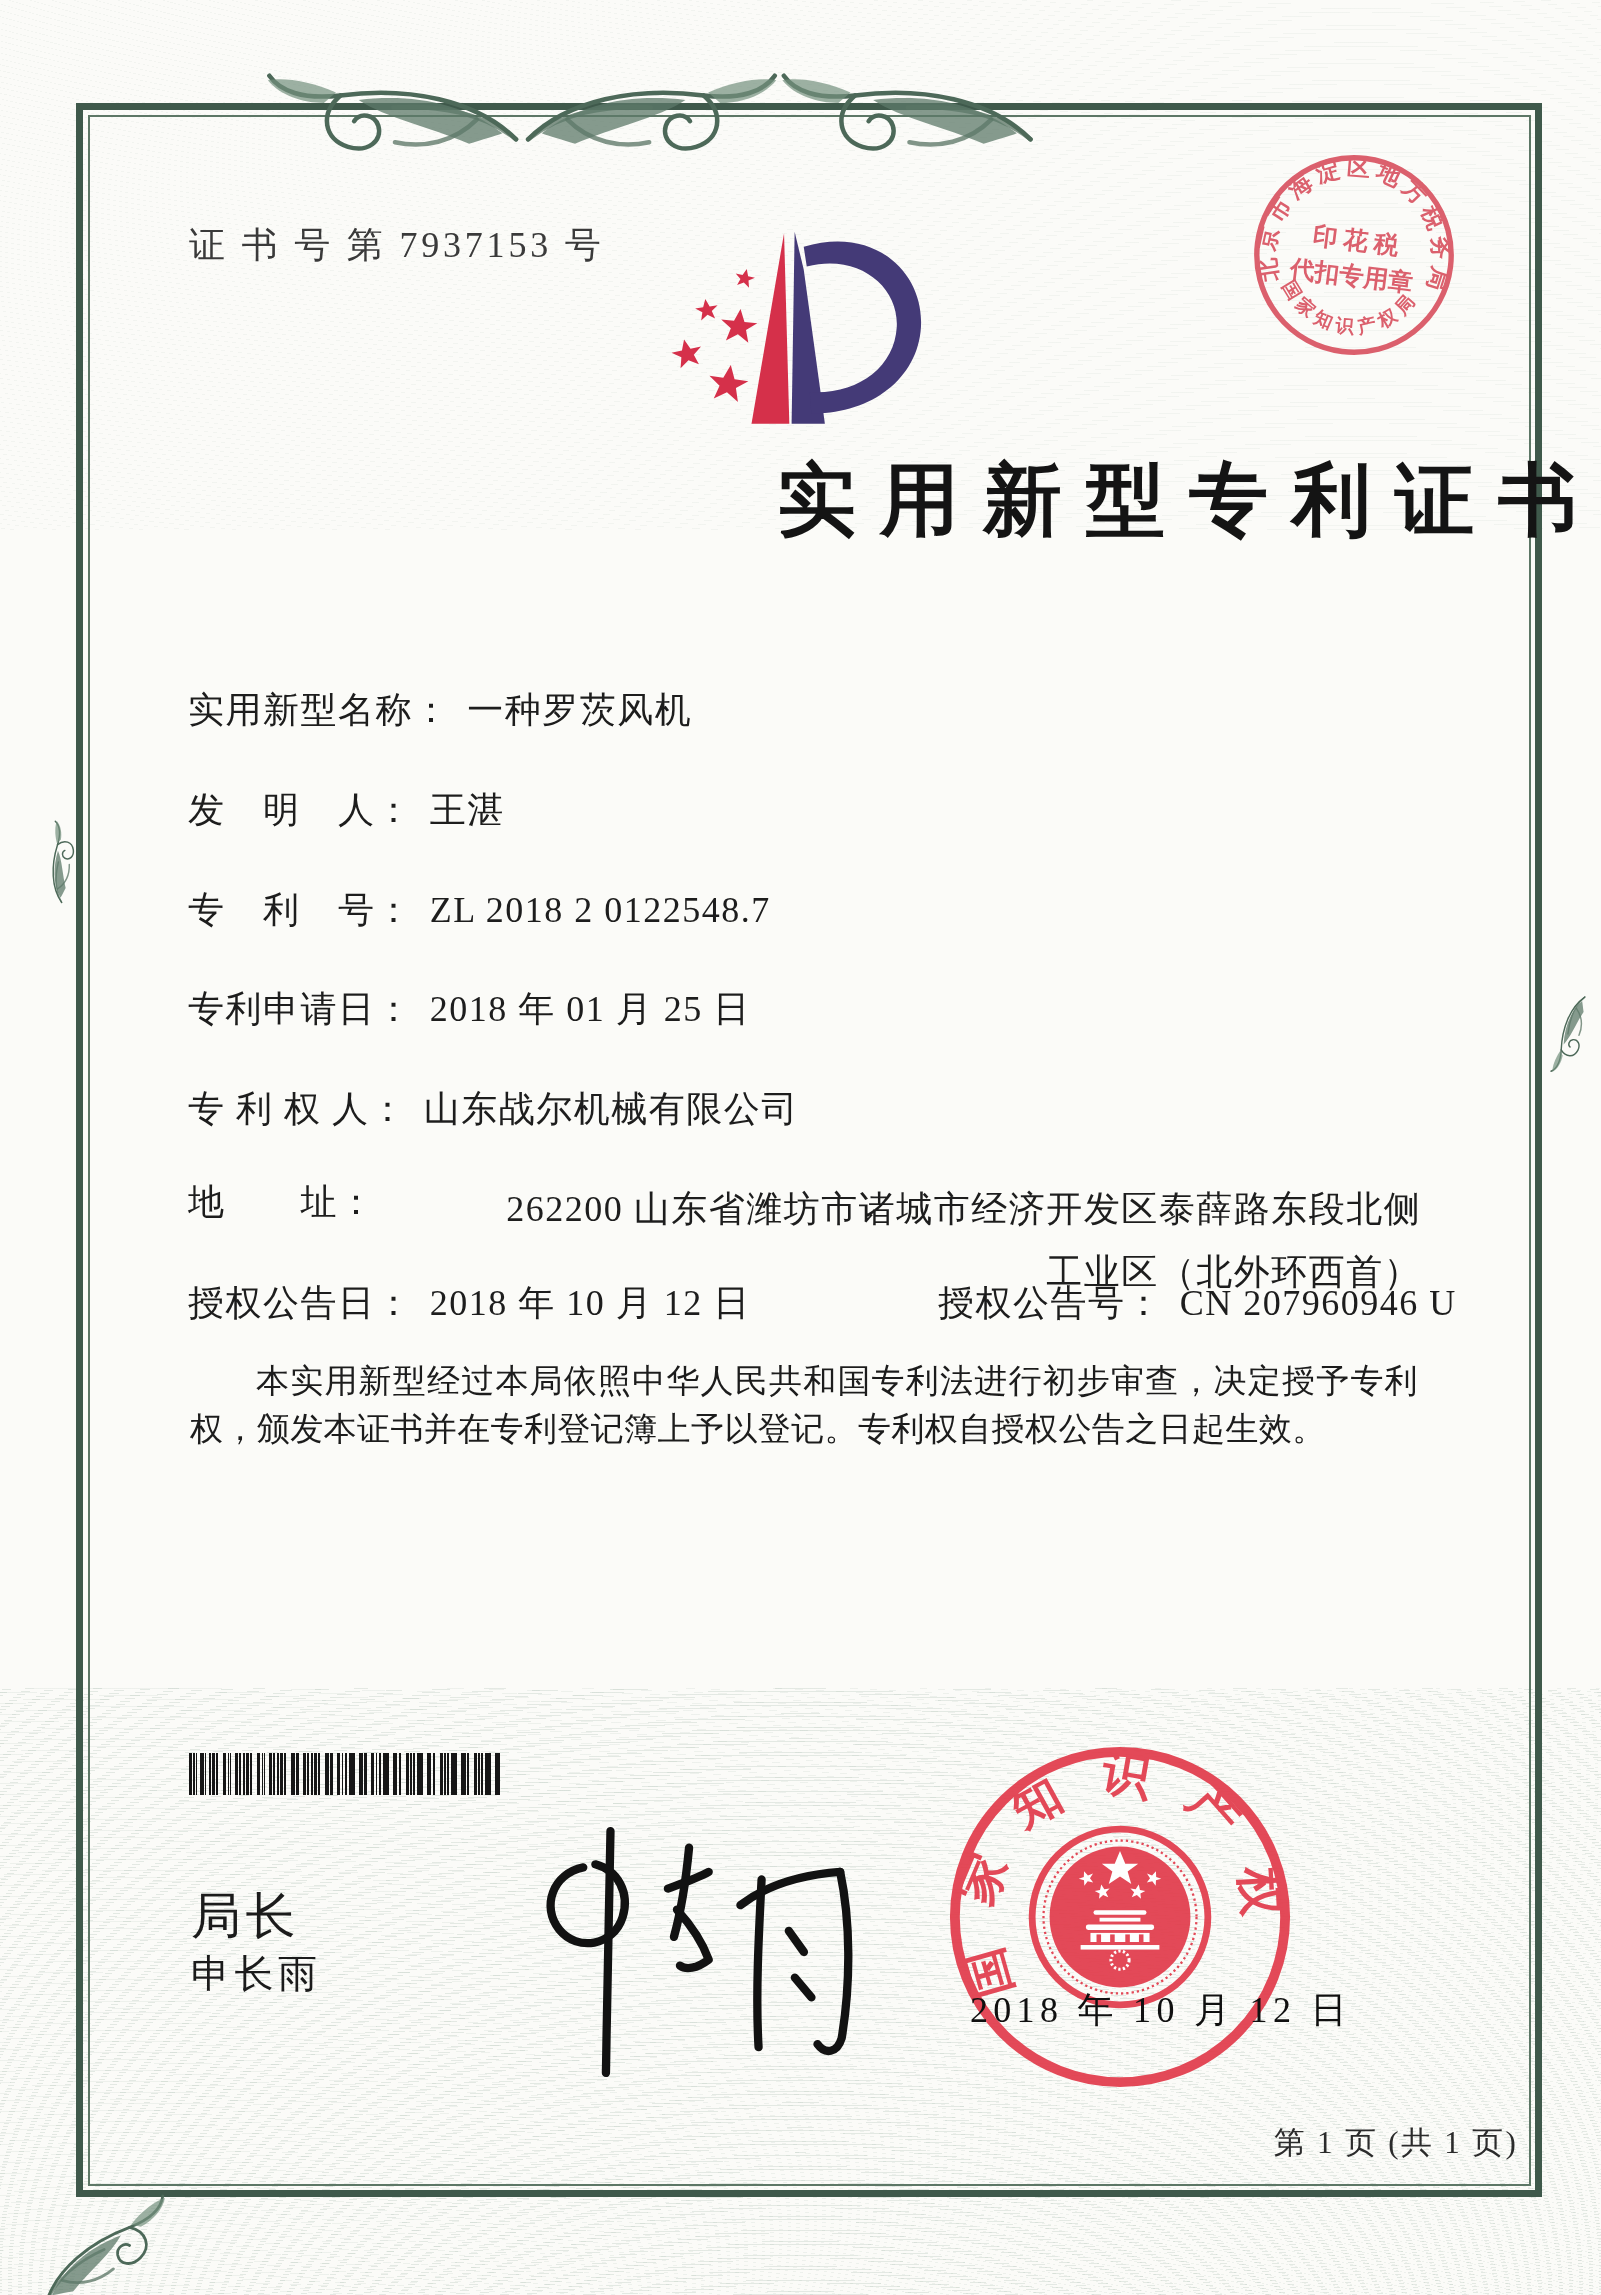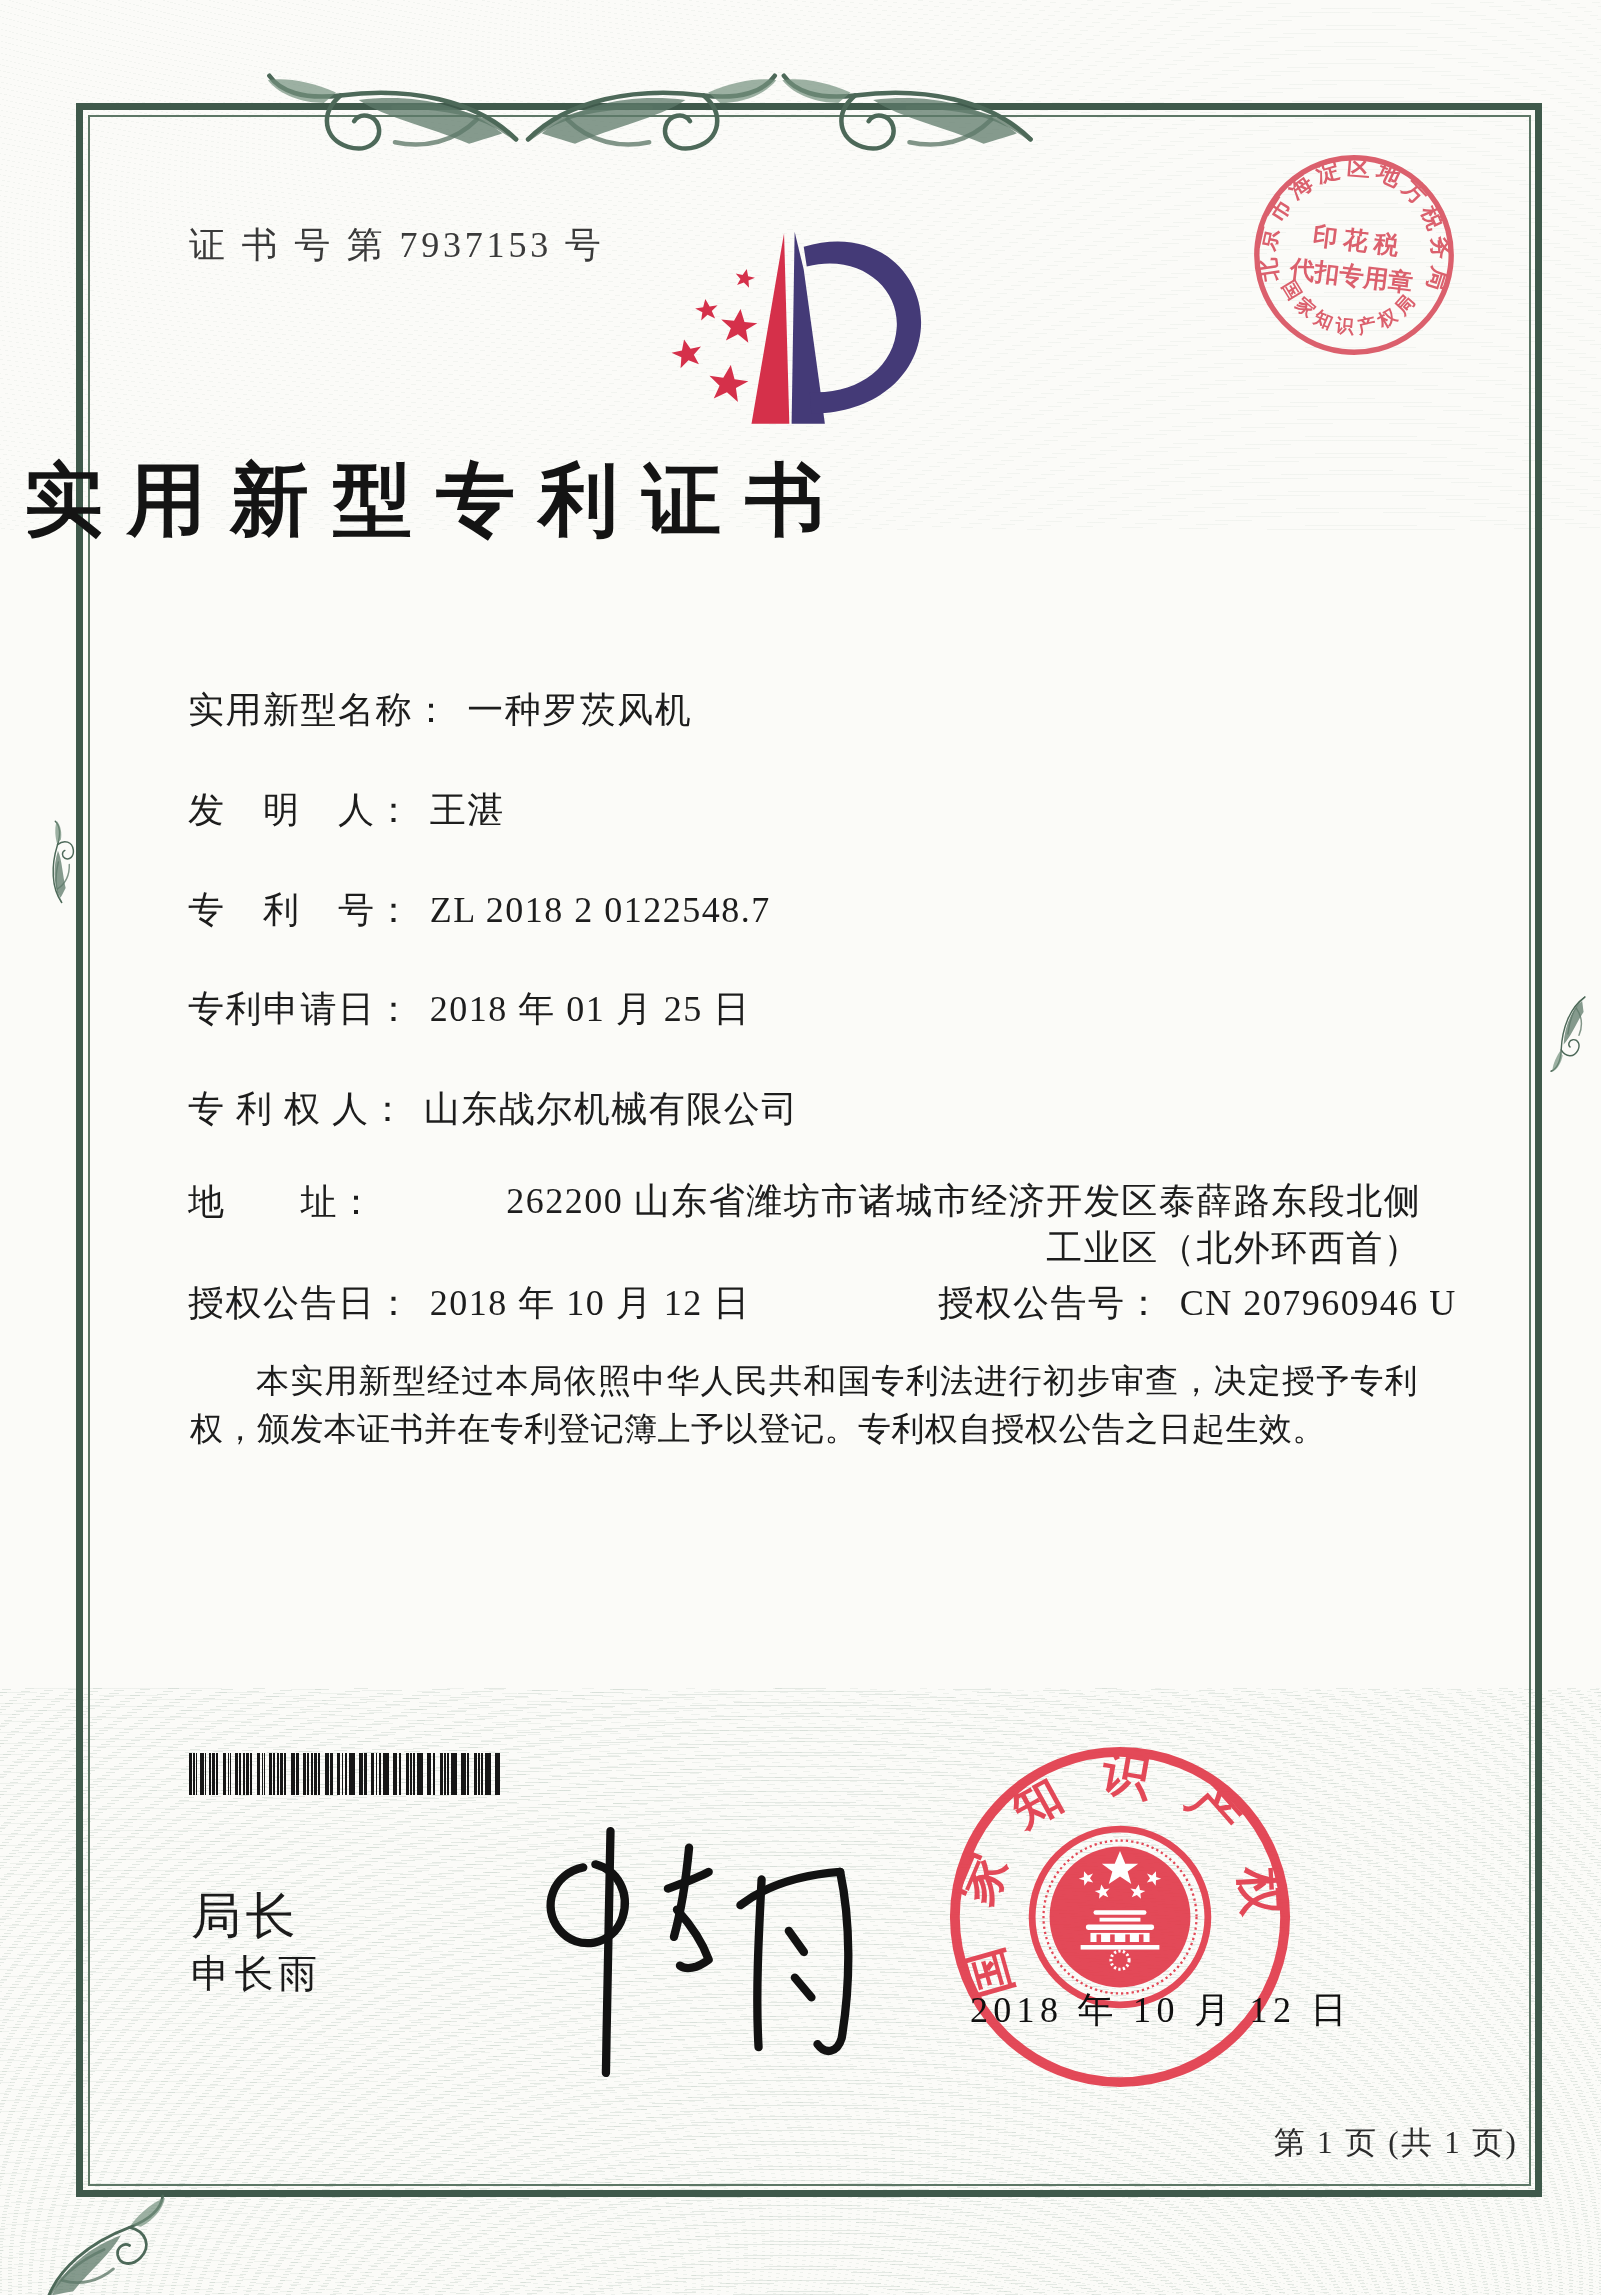--- a/index.html
+++ b/index.html
@@ -32,30 +32,30 @@
     content:"";position:absolute;inset:4.5px;
     border:2.3px solid #5d7766;
   }
   
   .cert-no{
     left:189px;top:221px;font-size:36px;letter-spacing:3.8px;color:#3a3a3a;
   }
   .logo{left:663px;top:224px;}
   .tax-stamp{left:1246px;top:147px;opacity:.9;transform:rotate(7deg);}
   .title{
-    left:0;right:0;top:448px;text-align:left;margin:0;
+    left:0;right:0;top:448px;text-align:right;margin:0;
     font-size:79px;font-weight:700;letter-spacing:24px;text-indent:24px;color:#141414;
   }
   
   .row{left:188px;font-size:36px;color:#1d1d1d;white-space:nowrap;}
   .row .lab{letter-spacing:1.5px;}
   .row .val{margin-left:16.7px;letter-spacing:1.5px;text-align:right;}
   .addr-val{
     display:inline-block;vertical-align:top;white-space:pre-line;
-    width:1029px;line-height:47px;
+    width:1029px;line-height:63px;
   }
   .grant-no{left:938px;}
   
   .paras{left:174px;top:1341px;width:1260px;}
   .paras p{
     margin:16px;font-size:33px;line-height:48px;text-indent:2em;
     text-align:justify;color:#1c1c1c;letter-spacing:0.4px;
   }
   
   .barcode{

